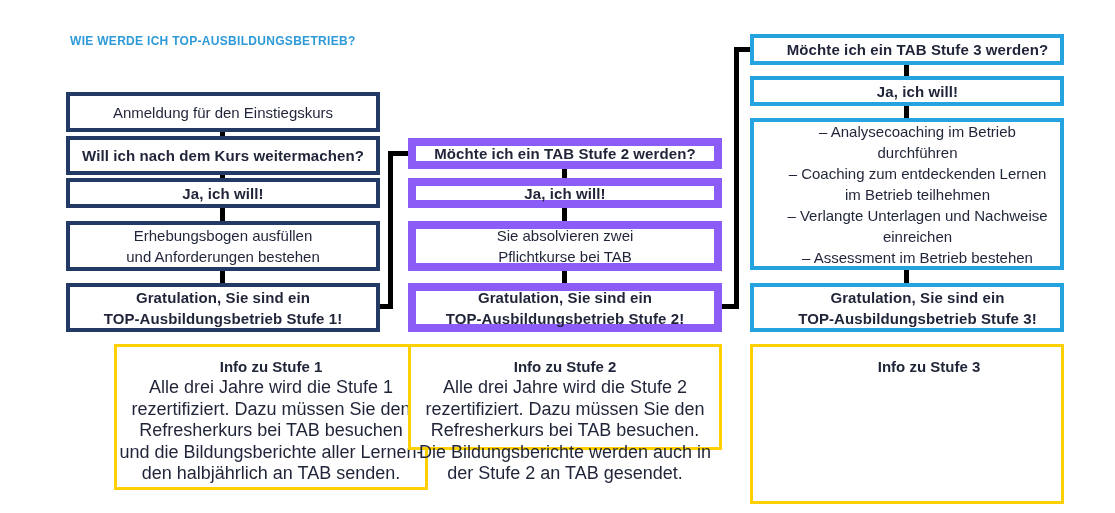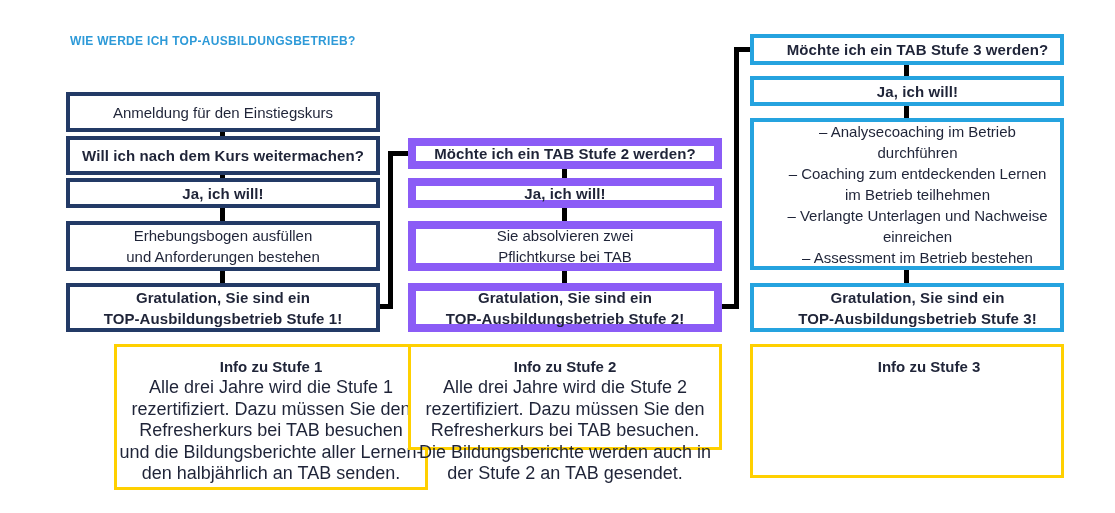--- a/index.html
+++ b/index.html
@@ -111,17 +111,17 @@
 – Coaching zum entdeckenden Lernen
 im Betrieb teilhehmen
 – Verlangte Unterlagen und Nachweise
 einreichen
 – Assessment im Betrieb bestehen</span>
   </div>
   <div class="box c3 bold" style="left:750px;top:283px;height:49px;">
     <span class="box-text">Gratulation, Sie sind ein
 TOP-Ausbildungsbetrieb Stufe 3!</span>
   </div>
-  <div class="info" style="left:750px;top:344px;height:134px;padding-left:44px;">
+  <div class="info" style="left:750px;top:344px;height:160px;padding-left:44px;">
     <div class="info-title">Info zu Stufe 3</div>
   </div>
 
 </div>
 
 </body></html>

